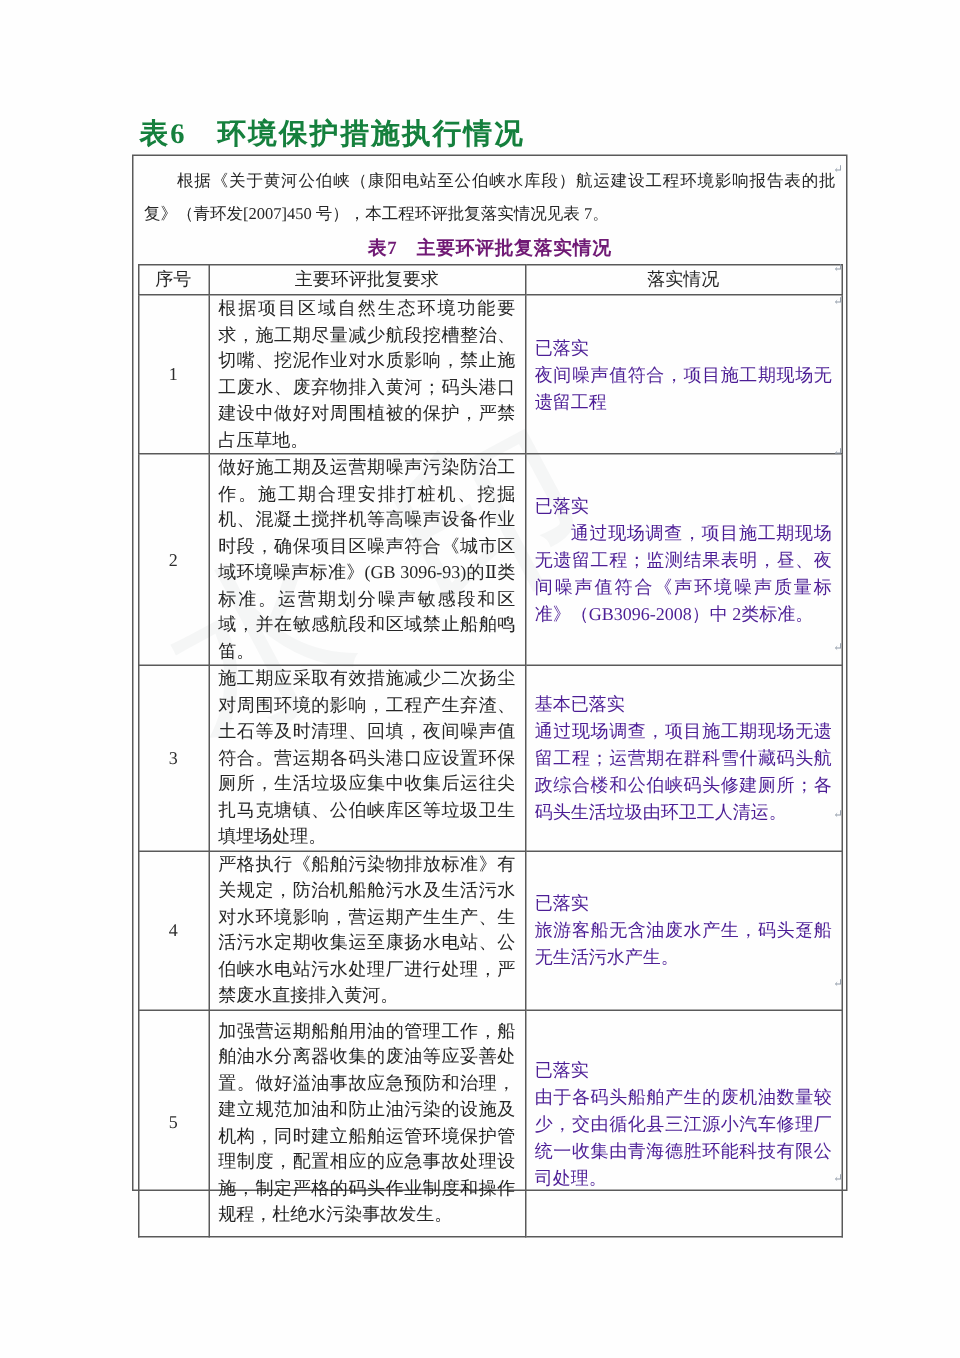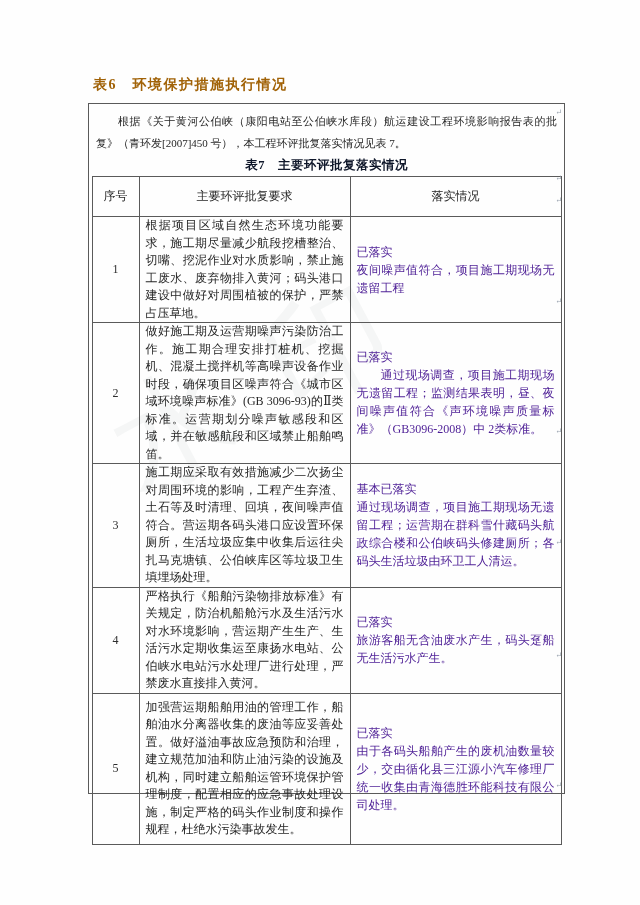--- a/index.html
+++ b/index.html
@@ -5,54 +5,54 @@
   html,body { margin:0; padding:0; background:#ffffff; }
   body {
     width:640px; height:905px; position:relative; overflow:hidden;
     font-family:"Liberation Serif","DejaVu Serif",serif;
     color:#2d2d2d;
   }
   .page { position:relative; width:640px; height:905px; background:#fefefe; }
 
   .doc-title {
     position:absolute; left:93px; top:76px;
-    font-size:14px; font-weight:bold; color:#a16207; letter-spacing:1.5px;
+    font-size:19px; font-weight:bold; color:#15803d; letter-spacing:1.5px;
     white-space:nowrap;
   }
 
   .outer-box {
     position:absolute; left:88px; top:103px; width:477px; height:691px;
     border:1px solid #5a5a5a; box-sizing:border-box; background:transparent;
   }
 
   .intro {
     margin:6px 7px 0 7px;
     font-size:11px; line-height:22px;
     text-indent:2em; text-align:justify;
     color:#262626;
   }
 
   .t7-caption {
     text-align:center; font-weight:bold;
-    font-size:12.5px; margin-top:3px; color:#0f172a;
+    font-size:12.5px; margin-top:3px; color:#701a75;
     letter-spacing:0.5px;
   }
 
   table.t7 {
     border-collapse:collapse; table-layout:fixed;
     width:469px; margin:2px auto 0 auto;
   }
   .t7 th, .t7 td {
     border:1px solid #5a5a5a;
     font-size:12px; font-weight:normal;
     vertical-align:middle;
     box-sizing:border-box;
     overflow:hidden;
   }
-  .t7 th { text-align:center; padding:11px 2px; color:#262626; }
+  .t7 th { text-align:center; padding:1px 2px; color:#262626; }
   tr.hdr   { height:20px; }
   tr.r1    { height:101px; }
   tr.r2    { height:130px; }
   tr.r3    { height:111px; }
   tr.r4    { height:103px; }
   tr.r5    { height:151px; }
 
   td.no  { text-align:center; font-size:12px; }
   td.req { padding:0 6px; text-align:justify; line-height:17.5px; color:#262626; }
   td.st  { padding:3px 6px; line-height:18px; color:#4c1d95; }

